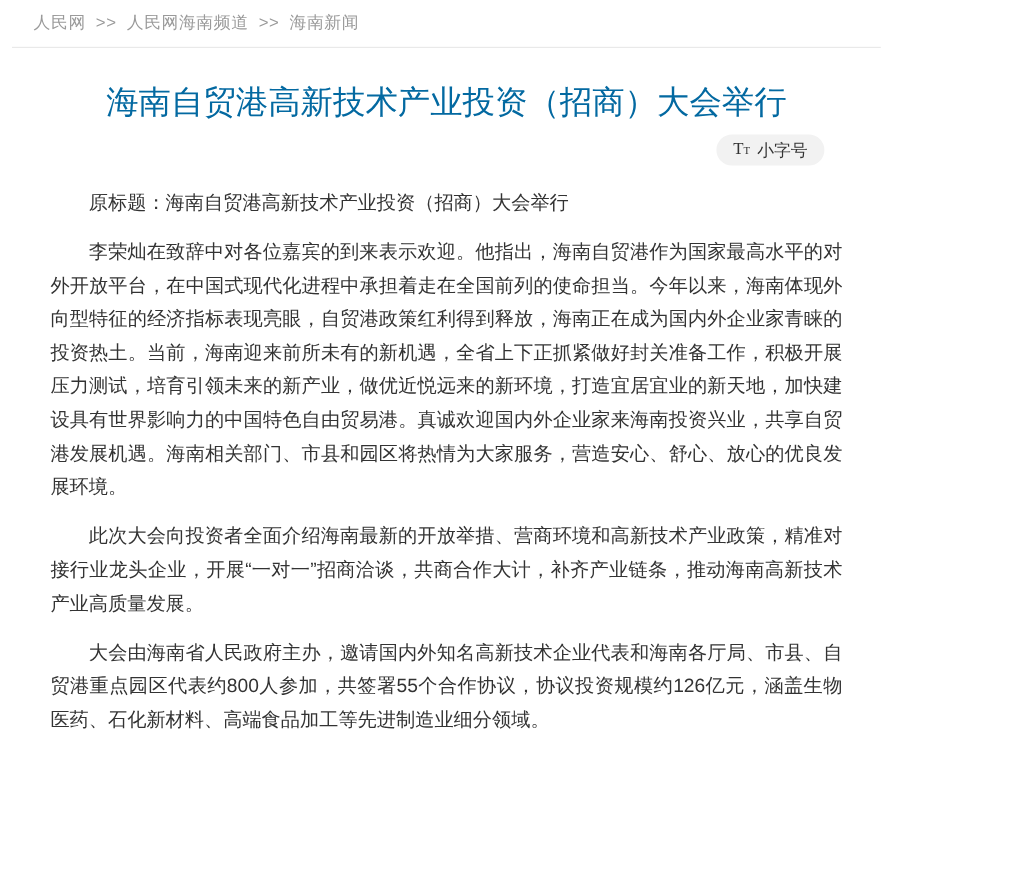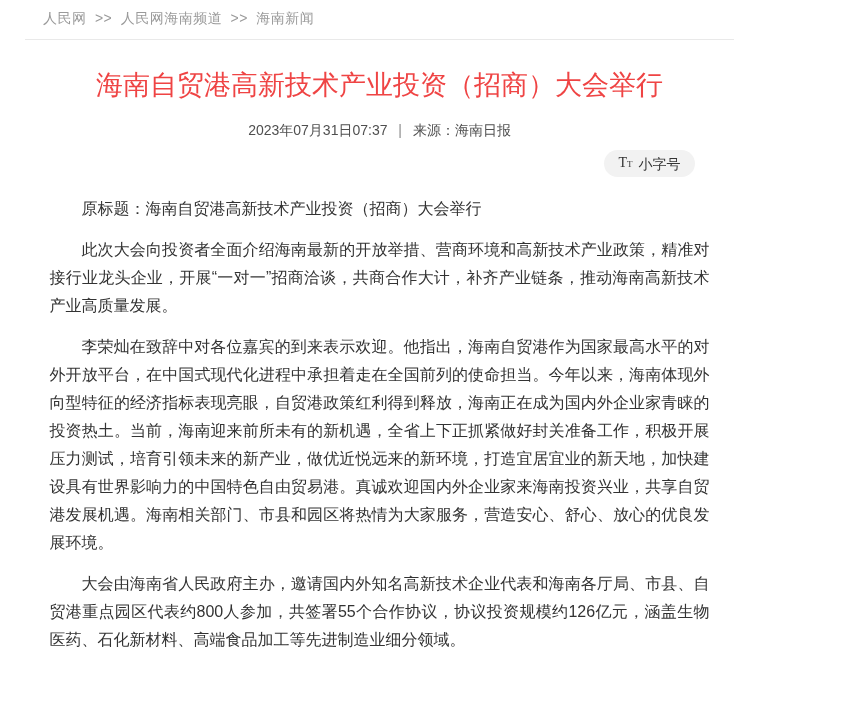--- a/index.html
+++ b/index.html
@@ -6,21 +6,20 @@
   html, body {
     width: 862px;
     background: #ffffff;
     font-family: "Liberation Sans", "DejaVu Sans", sans-serif;
   }
   .page {
     width: 744px;
     height: 725px;
     background: #ffffff;
     overflow: hidden;
-    padding-left: 15px;
   }
   
   .breadcrumb {
     padding: 10px 0 0 28px;
     font-size: 14px;
     color: #9a9a9a;
     letter-spacing: 0.5px;
   }
   .breadcrumb a {
     color: #9a9a9a;
@@ -36,21 +35,21 @@
   
   .content {
     width: 660px;
     margin: 0 auto;
   }
   .article-title {
     margin-top: 28px;
     text-align: center;
     font-size: 27px;
     font-weight: 500;
-    color: #ef4444;
+    color: #0369a1;
     line-height: 34px;
   }
   .article-subtitle {
     margin-top: 12px;
     text-align: center;
     font-size: 14px;
     color: #8b8b8b;
   }
   .article-meta {
     margin-top: 20px;
@@ -112,39 +111,34 @@
     <a>海南新闻</a>
   </nav>
 
   <hr class="top-divider">
 
   <main class="content">
 
     <h1 class="article-title">海南自贸港高新技术产业投资（招商）大会举行</h1>
 
 
-    <div class="article-meta">
-      <span>2023年07月31日07:37</span>
-      <span class="meta-sep">|</span>
-      <span>来源：</span><a>海南日报</a>
-    </div>
 
     <div class="toolbar">
       <button class="font-size-pill">
         <span class="tt-icon">
             <span class="t-big">T</span>
             <span class="t-small">T</span>
           </span>
         <span>小字号</span>
       </button>
     </div>
 
     <article class="article-body">
       <p>原标题：海南自贸港高新技术产业投资（招商）大会举行</p>
+      <p>李荣灿在致辞中对各位嘉宾的到来表示欢迎。他指出，海南自贸港作为国家最高水平的对外开放平台，在中国式现代化进程中承担着走在全国前列的使命担当。今年以来，海南体现外向型特征的经济指标表现亮眼，自贸港政策红利得到释放，海南正在成为国内外企业家青睐的投资热土。当前，海南迎来前所未有的新机遇，全省上下正抓紧做好封关准备工作，积极开展压力测试，培育引领未来的新产业，做优近悦远来的新环境，打造宜居宜业的新天地，加快建设具有世界影响力的中国特色自由贸易港。真诚欢迎国内外企业家来海南投资兴业，共享自贸港发展机遇。海南相关部门、市县和园区将热情为大家服务，营造安心、舒心、放心的优良发展环境。</p>
       <p>此次大会向投资者全面介绍海南最新的开放举措、营商环境和高新技术产业政策，精准对接行业龙头企业，开展“一对一”招商洽谈，共商合作大计，补齐产业链条，推动海南高新技术产业高质量发展。</p>
-      <p>李荣灿在致辞中对各位嘉宾的到来表示欢迎。他指出，海南自贸港作为国家最高水平的对外开放平台，在中国式现代化进程中承担着走在全国前列的使命担当。今年以来，海南体现外向型特征的经济指标表现亮眼，自贸港政策红利得到释放，海南正在成为国内外企业家青睐的投资热土。当前，海南迎来前所未有的新机遇，全省上下正抓紧做好封关准备工作，积极开展压力测试，培育引领未来的新产业，做优近悦远来的新环境，打造宜居宜业的新天地，加快建设具有世界影响力的中国特色自由贸易港。真诚欢迎国内外企业家来海南投资兴业，共享自贸港发展机遇。海南相关部门、市县和园区将热情为大家服务，营造安心、舒心、放心的优良发展环境。</p>
       <p>大会由海南省人民政府主办，邀请国内外知名高新技术企业代表和海南各厅局、市县、自贸港重点园区代表约800人参加，共签署55个合作协议，协议投资规模约126亿元，涵盖生物医药、石化新材料、高端食品加工等先进制造业细分领域。</p>
 
     </article>
 
   </main>
 
 </div>
 
 </body></html>

